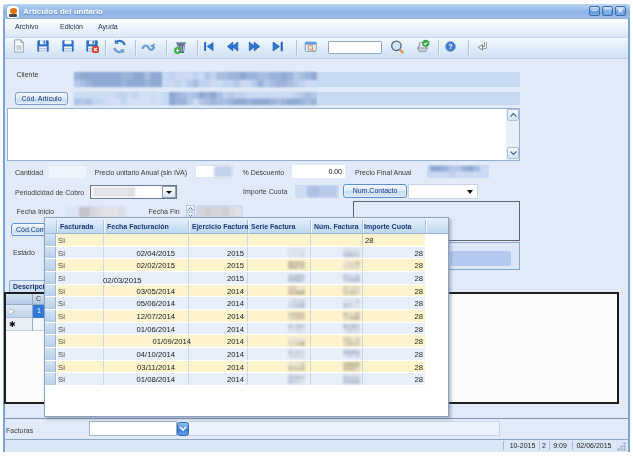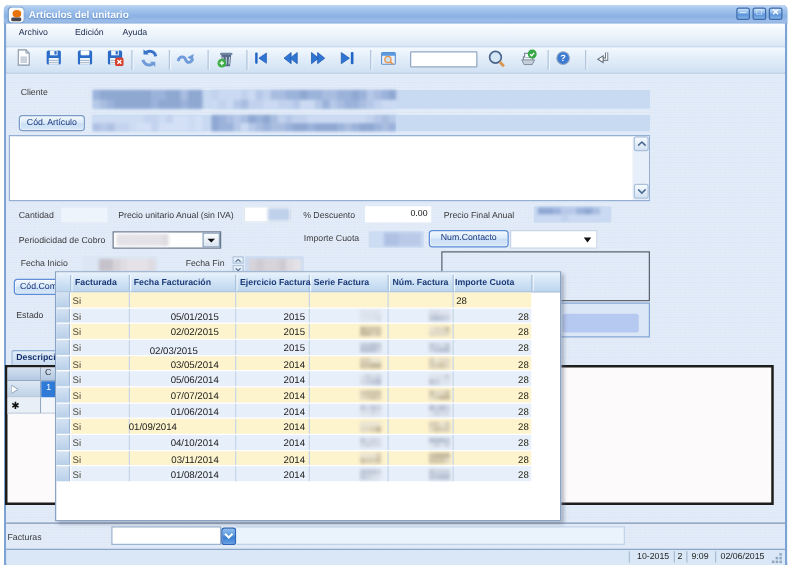--- a/index.html
+++ b/index.html
@@ -467,21 +467,21 @@
 <div class="ab" style="left:58px;top:236.0px;font-size:7.7px;color:#4d4a3a">Si</div>
 <div class="ab" style="left:365px;top:236.0px;font-size:7.7px;color:#2a2a1a">28</div>
 <div class="ab" style="left:45px;top:246.7px;width:11px;height:11.7px;background:linear-gradient(180deg,#d5e3f3,#b7cfe9);border-right:1px solid #9cb8d6"></div>
 <div class="ab" style="left:57px;top:246.7px;width:368px;height:11.7px;background:#e7effa"></div>
 <div class="ab" style="left:103px;top:246.7px;width:1px;height:11.7px;background:#c8d6e6"></div>
 <div class="ab" style="left:188px;top:246.7px;width:1px;height:11.7px;background:#c8d6e6"></div>
 <div class="ab" style="left:247px;top:246.7px;width:1px;height:11.7px;background:#c8d6e6"></div>
 <div class="ab" style="left:310px;top:246.7px;width:1px;height:11.7px;background:#c8d6e6"></div>
 <div class="ab" style="left:362px;top:246.7px;width:1px;height:11.7px;background:#c8d6e6"></div>
 <div class="ab" style="left:58px;top:248.7px;font-size:7.7px;color:#4d4a3a">Si</div>
-<div class="ab" style="left:103px;top:248.7px;width:72px;text-align:right;font-size:7.7px;color:#1a1a1a">05/01/2015</div>
+<div class="ab" style="left:103px;top:248.7px;width:72px;text-align:right;font-size:7.7px;color:#1a1a1a">02/04/2015</div>
 <div class="ab" style="left:188px;top:248.7px;width:56px;text-align:right;font-size:7.7px;color:#1a1a1a">2015</div>
 <svg style="position:absolute;left:288px;top:248.17px;border-radius:1px;filter:blur(1.1px)" width="17" height="8.67">
       <rect x="0.0" y="0.0" width="4.8" height="4.8" fill="#dde3ec"></rect>
       <rect x="4.2" y="0.0" width="4.8" height="4.8" fill="#dde3ec"></rect>
       <rect x="8.5" y="0.0" width="4.8" height="4.8" fill="#dde3ec"></rect>
       <rect x="12.8" y="0.0" width="4.8" height="4.8" fill="#dde3ec"></rect>
       <rect x="0.0" y="4.3" width="4.8" height="4.8" fill="#dde3ec"></rect>
       <rect x="4.2" y="4.3" width="4.8" height="4.8" fill="#dde3ec"></rect>
       <rect x="8.5" y="4.3" width="4.8" height="4.8" fill="#dde3ec"></rect>
       <rect x="12.8" y="4.3" width="4.8" height="4.8" fill="#d5dce7"></rect>
@@ -529,21 +529,21 @@
     </svg>
 <div class="ab" style="left:362px;top:261.3px;width:61px;text-align:right;font-size:7.7px;color:#2a2a1a">28</div>
 <div class="ab" style="left:45px;top:272.0px;width:11px;height:11.7px;background:linear-gradient(180deg,#d5e3f3,#b7cfe9);border-right:1px solid #9cb8d6"></div>
 <div class="ab" style="left:57px;top:272.0px;width:368px;height:11.7px;background:#e7effa"></div>
 <div class="ab" style="left:103px;top:272.0px;width:1px;height:11.7px;background:#c8d6e6"></div>
 <div class="ab" style="left:188px;top:272.0px;width:1px;height:11.7px;background:#c8d6e6"></div>
 <div class="ab" style="left:247px;top:272.0px;width:1px;height:11.7px;background:#c8d6e6"></div>
 <div class="ab" style="left:310px;top:272.0px;width:1px;height:11.7px;background:#c8d6e6"></div>
 <div class="ab" style="left:362px;top:272.0px;width:1px;height:11.7px;background:#c8d6e6"></div>
 <div class="ab" style="left:58px;top:274.0px;font-size:7.7px;color:#4d4a3a">Si</div>
-<div class="ab" style="left:103px;top:276px;width:72px;text-align:center;font-size:7.7px;color:#1a1a1a">02/03/2015</div>
+<div class="ab" style="left:103px;top:276px;width:72px;text-align:left;font-size:7.7px;color:#1a1a1a">02/03/2015</div>
 <div class="ab" style="left:188px;top:274.0px;width:56px;text-align:right;font-size:7.7px;color:#1a1a1a">2015</div>
 <svg style="position:absolute;left:288px;top:273.51px;border-radius:1px;filter:blur(1.1px)" width="17" height="8.67">
       <rect x="0.0" y="0.0" width="4.8" height="4.8" fill="#c2cbda"></rect>
       <rect x="4.2" y="0.0" width="4.8" height="4.8" fill="#c2cbda"></rect>
       <rect x="8.5" y="0.0" width="4.8" height="4.8" fill="#b9c3d4"></rect>
       <rect x="12.8" y="0.0" width="4.8" height="4.8" fill="#c2cbda"></rect>
       <rect x="0.0" y="4.3" width="4.8" height="4.8" fill="#b9c3d4"></rect>
       <rect x="4.2" y="4.3" width="4.8" height="4.8" fill="#b9c3d4"></rect>
       <rect x="8.5" y="4.3" width="4.8" height="4.8" fill="#b9c3d4"></rect>
       <rect x="12.8" y="4.3" width="4.8" height="4.8" fill="#ccd4e1"></rect>
@@ -622,21 +622,21 @@
     </svg>
 <div class="ab" style="left:362px;top:299.4px;width:61px;text-align:right;font-size:7.7px;color:#2a2a1a">28</div>
 <div class="ab" style="left:45px;top:310.0px;width:11px;height:11.7px;background:linear-gradient(180deg,#d5e3f3,#b7cfe9);border-right:1px solid #9cb8d6"></div>
 <div class="ab" style="left:57px;top:310.0px;width:368px;height:11.7px;background:#fdf3cd"></div>
 <div class="ab" style="left:103px;top:310.0px;width:1px;height:11.7px;background:#c8d6e6"></div>
 <div class="ab" style="left:188px;top:310.0px;width:1px;height:11.7px;background:#c8d6e6"></div>
 <div class="ab" style="left:247px;top:310.0px;width:1px;height:11.7px;background:#c8d6e6"></div>
 <div class="ab" style="left:310px;top:310.0px;width:1px;height:11.7px;background:#c8d6e6"></div>
 <div class="ab" style="left:362px;top:310.0px;width:1px;height:11.7px;background:#c8d6e6"></div>
 <div class="ab" style="left:58px;top:312.0px;font-size:7.7px;color:#4d4a3a">Si</div>
-<div class="ab" style="left:103px;top:312.0px;width:72px;text-align:right;font-size:7.7px;color:#1a1a1a">07/07/2014</div>
+<div class="ab" style="left:103px;top:312.0px;width:72px;text-align:right;font-size:7.7px;color:#1a1a1a">12/07/2014</div>
 <div class="ab" style="left:188px;top:312.0px;width:56px;text-align:right;font-size:7.7px;color:#1a1a1a">2014</div>
 <svg style="position:absolute;left:288px;top:311.52px;border-radius:1px;filter:blur(1.1px)" width="17" height="8.67">
       <rect x="0.0" y="0.0" width="4.8" height="4.8" fill="#dad0b8"></rect>
       <rect x="4.2" y="0.0" width="4.8" height="4.8" fill="#d2c7ab"></rect>
       <rect x="8.5" y="0.0" width="4.8" height="4.8" fill="#d2c7ab"></rect>
       <rect x="12.8" y="0.0" width="4.8" height="4.8" fill="#d2c7ab"></rect>
       <rect x="0.0" y="4.3" width="4.8" height="4.8" fill="#e2dac4"></rect>
       <rect x="4.2" y="4.3" width="4.8" height="4.8" fill="#dad0b8"></rect>
       <rect x="8.5" y="4.3" width="4.8" height="4.8" fill="#d2c7ab"></rect>
       <rect x="12.8" y="4.3" width="4.8" height="4.8" fill="#dad0b8"></rect>
@@ -684,21 +684,21 @@
     </svg>
 <div class="ab" style="left:362px;top:324.7px;width:61px;text-align:right;font-size:7.7px;color:#2a2a1a">28</div>
 <div class="ab" style="left:45px;top:335.4px;width:11px;height:11.7px;background:linear-gradient(180deg,#d5e3f3,#b7cfe9);border-right:1px solid #9cb8d6"></div>
 <div class="ab" style="left:57px;top:335.4px;width:368px;height:11.7px;background:#fdf3cd"></div>
 <div class="ab" style="left:103px;top:335.4px;width:1px;height:11.7px;background:#c8d6e6"></div>
 <div class="ab" style="left:188px;top:335.4px;width:1px;height:11.7px;background:#c8d6e6"></div>
 <div class="ab" style="left:247px;top:335.4px;width:1px;height:11.7px;background:#c8d6e6"></div>
 <div class="ab" style="left:310px;top:335.4px;width:1px;height:11.7px;background:#c8d6e6"></div>
 <div class="ab" style="left:362px;top:335.4px;width:1px;height:11.7px;background:#c8d6e6"></div>
 <div class="ab" style="left:58px;top:337.4px;font-size:7.7px;color:#4d4a3a">Si</div>
-<div class="ab" style="left:103px;top:337.4px;width:88px;font-size:7.7px;color:#1a1a1a">01/09/2014</div>
+<div class="ab" style="left:103px;top:337.4px;width:88px;text-align:right;font-size:7.7px;color:#1a1a1a">01/09/2014</div>
 <div class="ab" style="left:188px;top:337.4px;width:56px;text-align:right;font-size:7.7px;color:#1a1a1a">2014</div>
 <svg style="position:absolute;left:288px;top:336.86px;border-radius:1px;filter:blur(1.1px)" width="17" height="8.67">
       <rect x="0.0" y="0.0" width="4.8" height="4.8" fill="#eae4d2"></rect>
       <rect x="4.2" y="0.0" width="4.8" height="4.8" fill="#eae4d2"></rect>
       <rect x="8.5" y="0.0" width="4.8" height="4.8" fill="#eae4d2"></rect>
       <rect x="12.8" y="0.0" width="4.8" height="4.8" fill="#eae4d2"></rect>
       <rect x="0.0" y="4.3" width="4.8" height="4.8" fill="#e2dac4"></rect>
       <rect x="4.2" y="4.3" width="4.8" height="4.8" fill="#e2dac4"></rect>
       <rect x="8.5" y="4.3" width="4.8" height="4.8" fill="#dad0b8"></rect>
       <rect x="12.8" y="4.3" width="4.8" height="4.8" fill="#c8bca0"></rect>

